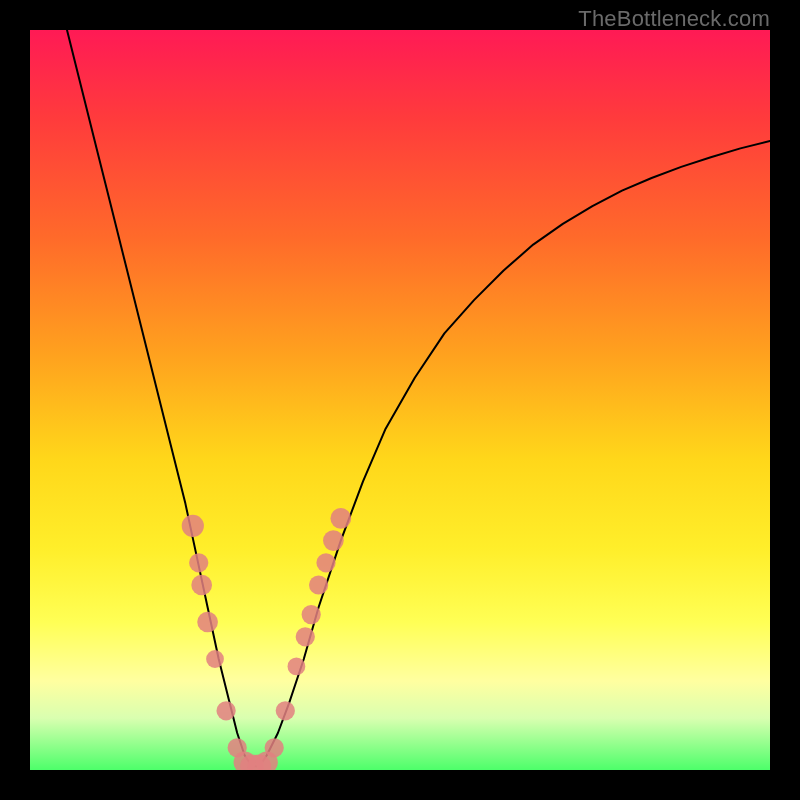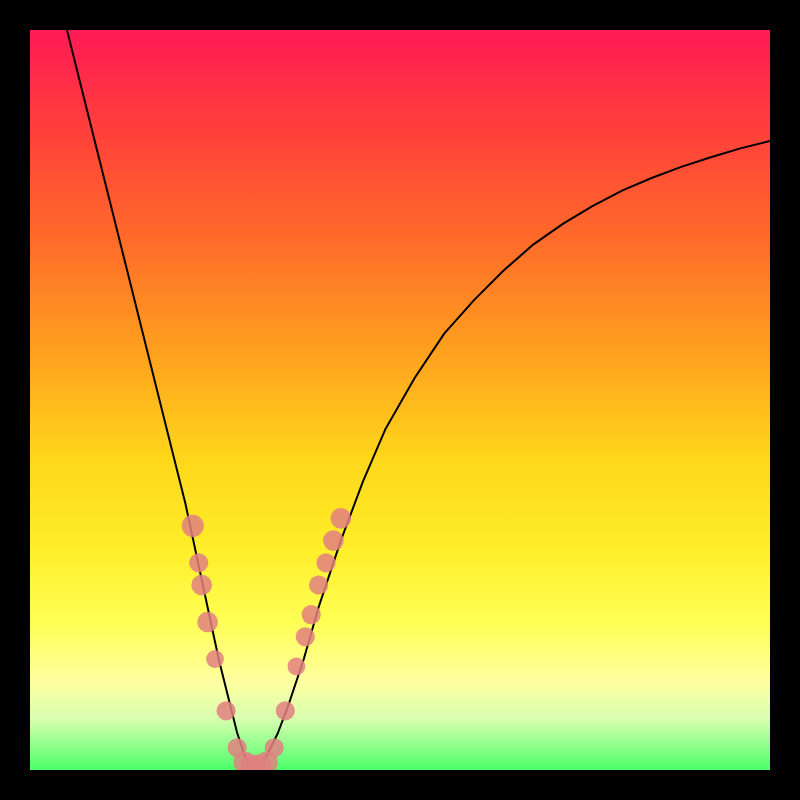--- a/index.html
+++ b/index.html
@@ -79,13 +79,14 @@
         <circle cx="255.30" cy="680.80" r="9.620000000000001" fill="#e28080" fill-opacity="0.85"></circle>
         <circle cx="266.40" cy="636.40" r="8.88" fill="#e28080" fill-opacity="0.85"></circle>
         <circle cx="275.28" cy="606.80" r="9.620000000000001" fill="#e28080" fill-opacity="0.85"></circle>
         <circle cx="281.20" cy="584.60" r="9.620000000000001" fill="#e28080" fill-opacity="0.85"></circle>
         <circle cx="288.60" cy="555.00" r="9.620000000000001" fill="#e28080" fill-opacity="0.85"></circle>
         <circle cx="296.00" cy="532.80" r="9.620000000000001" fill="#e28080" fill-opacity="0.85"></circle>
         <circle cx="303.40" cy="510.60" r="10.36" fill="#e28080" fill-opacity="0.85"></circle>
         <circle cx="310.80" cy="488.40" r="10.36" fill="#e28080" fill-opacity="0.85"></circle>
       </g>
   </svg>
+  <div class="watermark">TheBottleneck.com</div>
 </div>
 
 </body></html>

